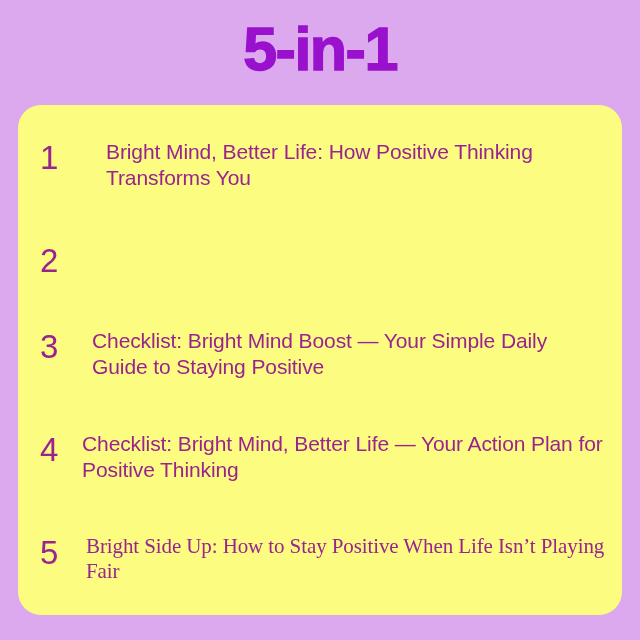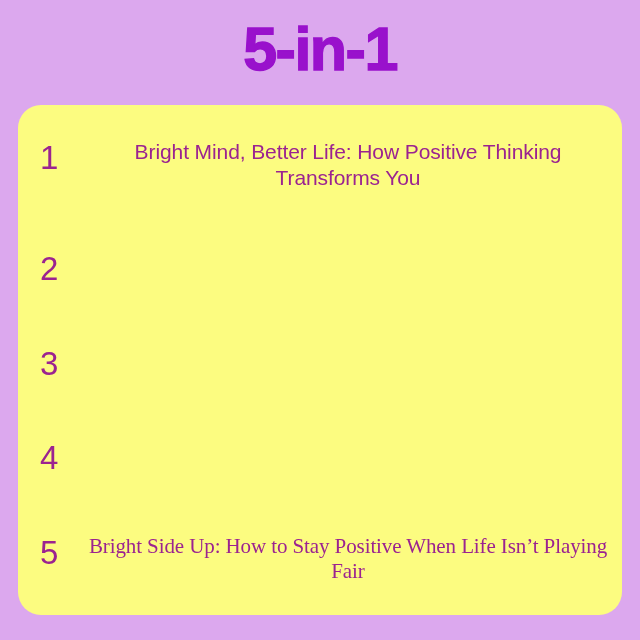--- a/index.html
+++ b/index.html
@@ -61,21 +61,20 @@
     text-align: left;
     font-family: "Liberation Sans", sans-serif;
     font-size: 33px;
     font-weight: normal;
     color: #9b2390;
     line-height: 1.0;
     padding-top: 2px;
   }
   .row-title {
     flex: 1 1 auto;
-    text-align: center;
     font-family: "Liberation Sans", sans-serif;
     font-size: 21px;
     font-weight: normal;
     color: #9b2390;
     line-height: 1.22;
     letter-spacing: -0.1px;
     padding: 0 6px;
   }
   .row-1 .row-title { padding-left: 26px; padding-right: 26px; }
   .row-2 .row-title { padding-left: 26px; padding-right: 26px; }
@@ -96,24 +95,26 @@
       <div class="row-num">1</div>
       <div class="row-title">Bright Mind, Better Life: How Positive Thinking Transforms You</div>
     </div>
 
     <div class="row row-2">
       <div class="row-num">2</div>
     </div>
 
     <div class="row row-3">
       <div class="row-num">3</div>
+      <div class="row-title">Checklist: Bright Mind Boost — Your Simple Daily Guide to Staying Positive</div>
     </div>
 
     <div class="row row-4">
       <div class="row-num">4</div>
+      <div class="row-title">Checklist: Bright Mind, Better Life — Your Action Plan for Positive Thinking</div>
     </div>
 
     <div class="row row-5">
       <div class="row-num">5</div>
       <div class="row-title">Bright Side Up: How to Stay Positive When Life Isn’t Playing Fair</div>
     </div>
 
   </div>
 </div>
 

